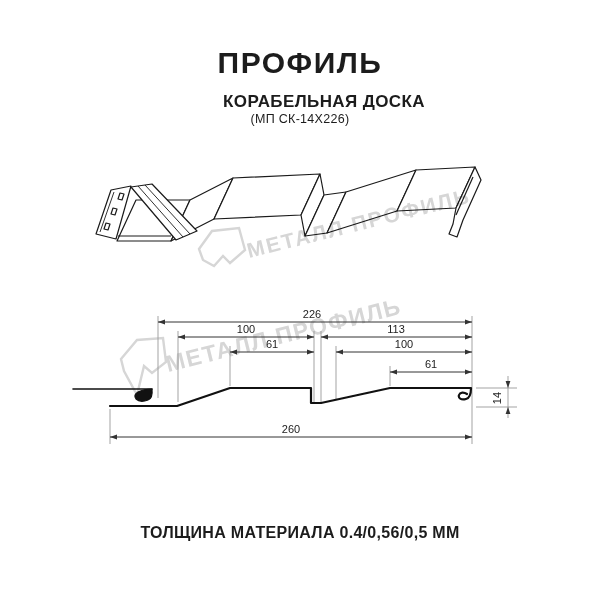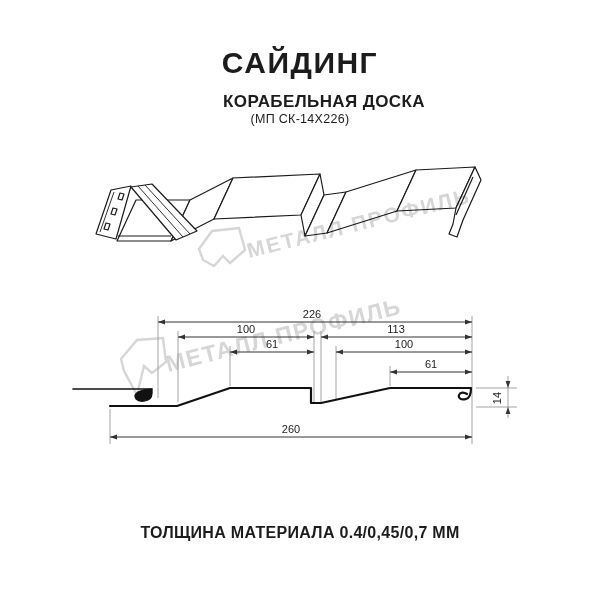--- a/index.html
+++ b/index.html
@@ -12,21 +12,21 @@
   .footer{top:524px;font-size:16px;font-weight:700;letter-spacing:0.3px;}
   svg{position:absolute;left:0;top:0;}
   .dimtxt{font-size:11px;fill:#222;font-family:"Liberation Sans",sans-serif;}
   .wm{font-weight:700;mix-blend-mode:multiply;}
 </style>
 </head>
 <body>
 
 <div class="page">
 
-  <div class="hdr title">САЙДИНГ</div>
+  <div class="hdr title">ПРОФИЛЬ</div>
   <div class="hdr subtitle">КОРАБЕЛЬНАЯ ДОСКА</div>
   <div class="hdr spec">(МП СК-14Х226)</div>
 
   <svg width="600" height="600" viewBox="0 0 600 600">
 
     <g stroke="#1a1a1a" stroke-width="1.2" fill="#ffffff" stroke-linejoin="round">
 
       <polygon points="117,241 171,241 190,200 136,200"></polygon>
       <polygon points="171,241 214,219 233,178 190,200"></polygon>
       <polygon points="214,219 301,215 320,174 233,178"></polygon>
@@ -120,14 +120,14 @@
 
       <g stroke="#111" fill="none" stroke-linejoin="round" stroke-linecap="round">
         <line x1="73" y1="389" x2="152" y2="389" stroke-width="1.6"></line>
         <path stroke-width="2.2" d="M110,406 H177 L230,388 H311 V403 H321 L390,388 H471
                  c0,6 -1,10 -5,11 c-5,1.5 -8,-1 -7,-4 c1,-3 5,-3 8,-1"></path>
         <path stroke-width="1.2" fill="#111" d="M152,389 q1,9 -4,11 q-8,3 -12,-1 q-3,-4 2,-7 q6,-3 14,-3 Z"></path>
       </g>
     </g>
   </svg>
 
-  <div class="hdr footer">ТОЛЩИНА МАТЕРИАЛА 0.4/0,45/0,7 ММ</div>
+  <div class="hdr footer">ТОЛЩИНА МАТЕРИАЛА 0.4/0,56/0,5 ММ</div>
 </div>
 
 </body></html>

